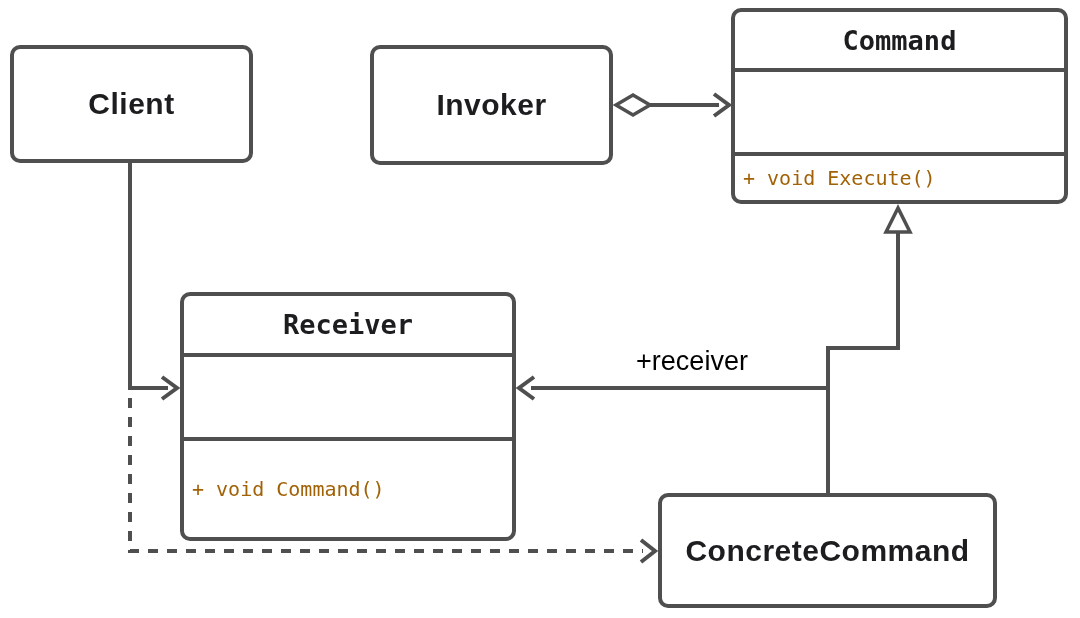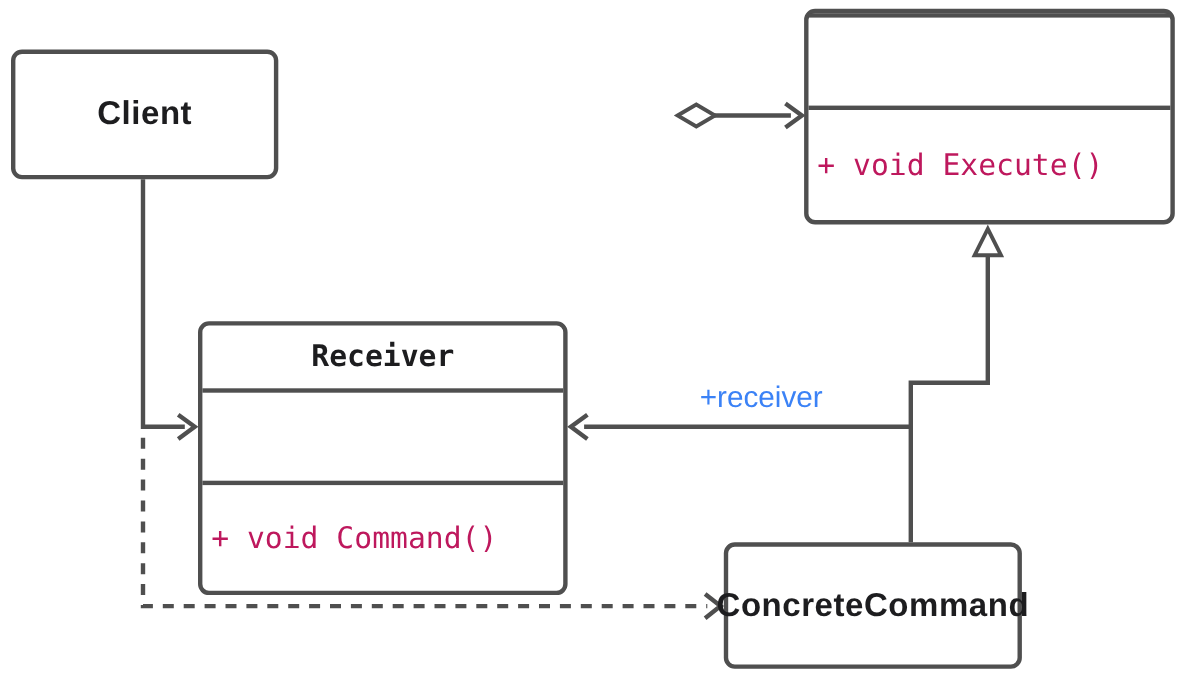--- a/index.html
+++ b/index.html
@@ -57,46 +57,46 @@
     box-sizing: border-box;
     border-top: 4px solid #4f4f4f;
   }
   .uml-methods {
     flex: 1 1 auto;
     box-sizing: border-box;
     border-top: 4px solid #4f4f4f;
     display: flex;
     align-items: center;
     font-family: "DejaVu Sans Mono", monospace;
-    font-size: 27px;
-    color: #be185d;
+    font-size: 20px;
+    color: #a16207;
     padding-left: 8px;
     white-space: pre;
     margin-top: 14px;
   }
   
   .node-client   { left: 10px;  top: 45px;  width: 243px; height: 118px; }
   .node-invoker  { left: 370px; top: 45px;  width: 243px; height: 120px; }
   .node-command  { left: 731px; top: 8px;   width: 337px; height: 196px; }
   .node-receiver { left: 180px; top: 292px; width: 336px; height: 249px; }
-  .node-concrete { left: 658px; top: 493px; width: 271px; height: 115px; }
+  .node-concrete { left: 658px; top: 493px; width: 339px; height: 115px; }
 
   .node-command .uml-title   { height: 56px; }
   .node-command .uml-attrs   { height: 70px; }
   .node-receiver .uml-title  { height: 57px; }
   .node-receiver .uml-attrs  { height: 70px; }
 
   .edge-label {
     position: absolute;
     left: 577px;
     top: 346px;
     width: 230px;
     text-align: center;
     font-size: 27px;
-    color: #3b82f6;
+    color: #000000;
   }
 </style>
 </head>
 <body>
 
 <div class="canvas">
 
   <svg class="connector-layer" viewBox="0 0 1080 618" xmlns="http://www.w3.org/2000/svg">
     <g stroke="#4f4f4f" stroke-width="4" fill="none">
 
@@ -115,22 +115,26 @@
 
       <path d="M828 388 L531 388"></path>
       <path d="M534 377 L519 388 L534 399"></path>
     </g>
   </svg>
 
   <div class="node simple-node node-client">
     <span>Client</span>
   </div>
 
+  <div class="node simple-node node-invoker">
+    <span>Invoker</span>
+  </div>
 
   <div class="node uml-node node-command">
+    <div class="uml-title">Command</div>
     <div class="uml-attrs"></div>
     <div class="uml-methods">+ void Execute()</div>
   </div>
 
   <div class="node uml-node node-receiver">
     <div class="uml-title">Receiver</div>
     <div class="uml-attrs"></div>
     <div class="uml-methods">+ void Command()</div>
   </div>
 

